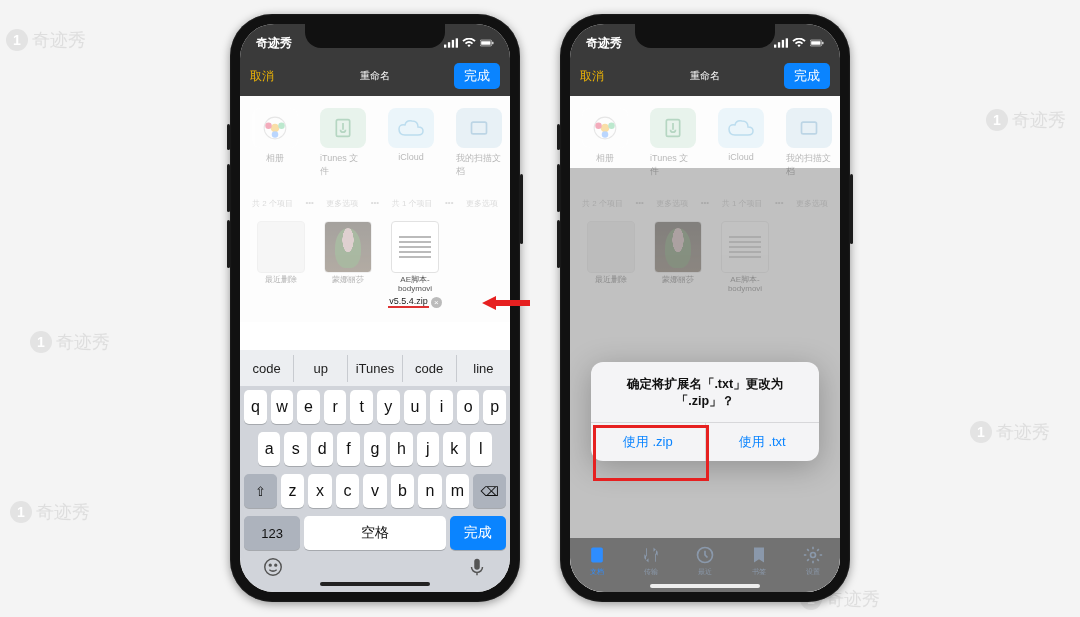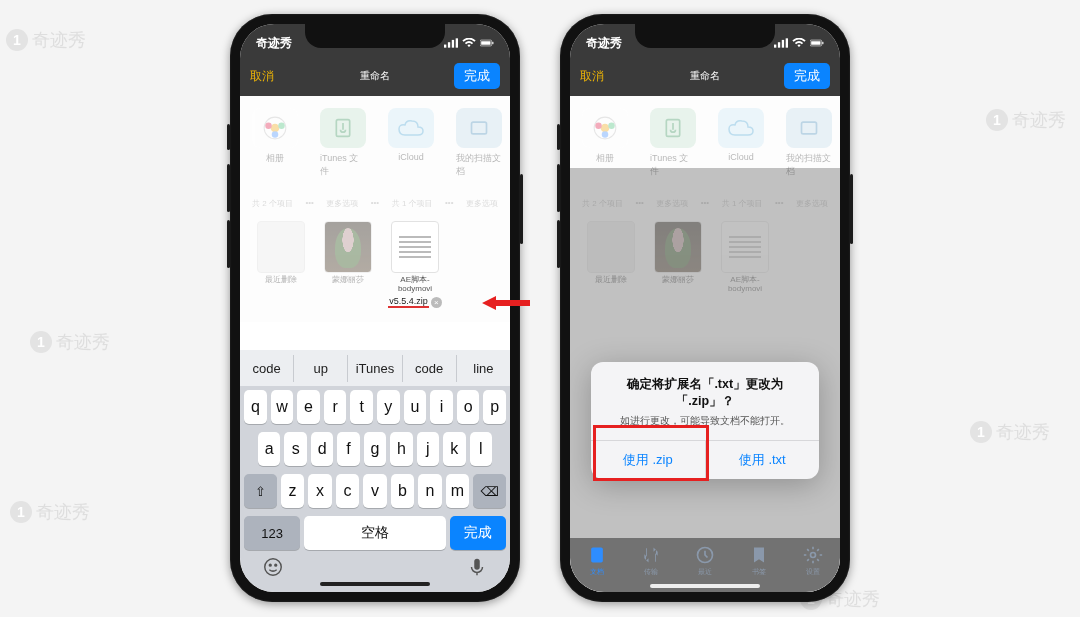--- a/index.html
+++ b/index.html
@@ -446,21 +446,20 @@
               </div>
               <span class="flabel"><span>AE脚本-</span><br><span>bodymovi</span></span>
             </div>
         </div>
 
         <div class="dim"></div>
 
         <div class="dialog">
           <div class="dlg-body">
             <div class="dlg-title">确定将扩展名「.txt」更改为「.zip」？</div>
-            <div class="dlg-msg">如进行更改，可能导致文档不能打开。</div>
           </div>
           <div class="dlg-btns">
             <div class="dlg-btn">使用 .zip</div>
             <div class="dlg-btn">使用 .txt</div>
           </div>
         </div>
 
         <div class="highlight"></div>
       </div>
 

